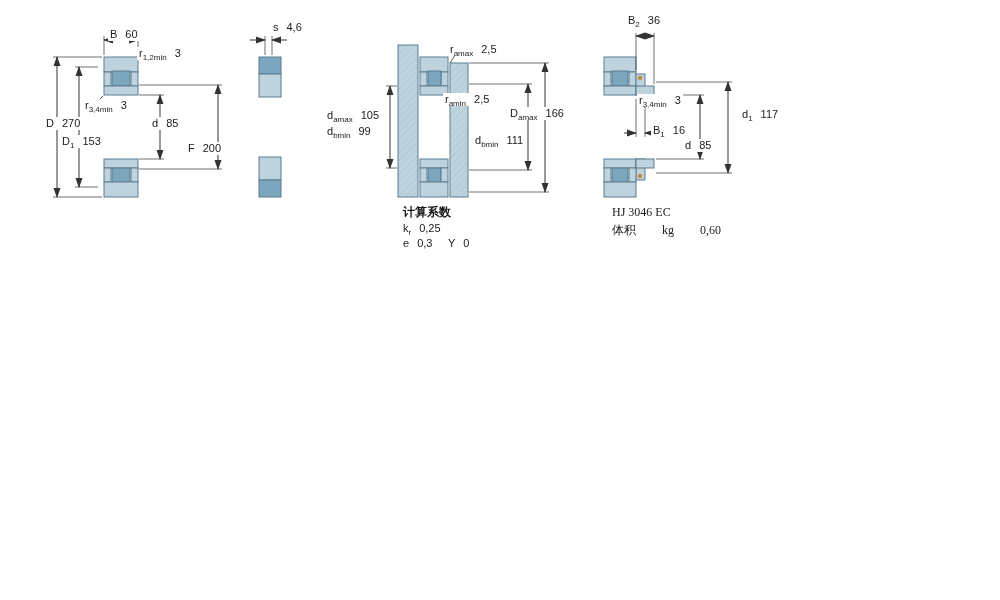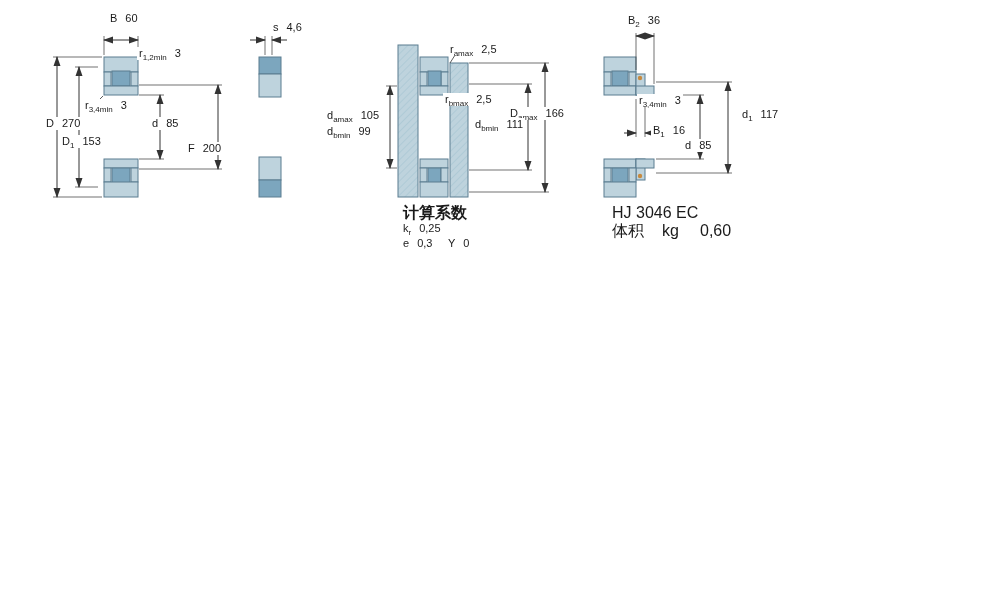--- a/index.html
+++ b/index.html
@@ -13,21 +13,21 @@
   .pat-line{stroke:#a9c6d4;stroke-width:1.4;}
   .dim {stroke:var(--dim-line,#333);stroke-width:1;fill:none;}
   .ext {stroke:var(--dim-line,#333);stroke-width:0.7;fill:none;}
   .ldr {stroke:var(--dim-line,#333);stroke-width:0.8;fill:none;}
   .arrhead{fill:var(--dim-line,#333);}
   .dot {fill:var(--accent-dot,#c68a3f);}
   .dim-label{position:absolute;font-size:11px;color:var(--text,#1a1a1a);
              background:#fff;padding:0 2px;white-space:nowrap;line-height:13px;}
   .dim-label sub{font-size:8px;line-height:0;}
   .dim-label .val{margin-left:8px;}
-  .note{position:absolute;font-size:16px;color:var(--text,#1a1a1a);white-space:nowrap;line-height:13px;}
+  .note{position:absolute;font-size:12px;color:var(--text,#1a1a1a);white-space:nowrap;line-height:13px;font-family:Liberation Serif, serif;}
   .heading{font-weight:bold;}
 </style>
 </head>
 <body>
 
 <div class="page">
 
   <svg class="drawing" width="1000" height="600" viewBox="0 0 1000 600">
     <defs>
       <marker id="arr" viewBox="0 0 10 10" refX="9" refY="5" markerWidth="10" markerHeight="10" orient="auto-start-reverse">
@@ -149,36 +149,36 @@
       <line class="dim" x1="728" y1="82" x2="728" y2="173" marker-start="url(#arr)" marker-end="url(#arr)"></line>
 
       <line class="ext" x1="656" y1="95" x2="704" y2="95"></line>
       <line class="ext" x1="656" y1="159" x2="704" y2="159"></line>
       <line class="dim" x1="700" y1="95" x2="700" y2="159" marker-start="url(#arr)" marker-end="url(#arr)"></line>
 
       <line class="ldr" x1="646" y1="96" x2="652" y2="102"></line>
     </g>
   </svg>
 
-  <span class="dim-label" style="left:108px;top:12px"><span>B</span><sub></sub><span class="val">60</span></span>
+  <span class="dim-label" style="left:108px;top:28px"><span>B</span><sub></sub><span class="val">60</span></span>
   <span class="dim-label" style="left:137px;top:47px"><span>r</span><sub>1,2min</sub><span class="val">3</span></span>
   <span class="dim-label" style="left:83px;top:99px"><span>r</span><sub>3,4min</sub><span class="val">3</span></span>
   <span class="dim-label" style="left:44px;top:117px"><span>D</span><sub></sub><span class="val">270</span></span>
   <span class="dim-label" style="left:60px;top:135px"><span>D</span><sub>1</sub><span class="val">153</span></span>
   <span class="dim-label" style="left:150px;top:117px"><span>d</span><sub></sub><span class="val">85</span></span>
   <span class="dim-label" style="left:186px;top:142px"><span>F</span><sub></sub><span class="val">200</span></span>
 
   <span class="dim-label" style="left:271px;top:21px"><span>s</span><sub></sub><span class="val">4,6</span></span>
 
   <span class="dim-label" style="left:448px;top:43px"><span>r</span><sub>amax</sub><span class="val">2,5</span></span>
-  <span class="dim-label" style="left:443px;top:93px"><span>r</span><sub>bmax</sub><span class="val">2,5</span></span>
+  <span class="dim-label" style="left:443px;top:93px"><span>r</span><sub>amin</sub><span class="val">2,5</span></span>
   <span class="dim-label" style="left:325px;top:109px"><span>d</span><sub>amax</sub><span class="val">105</span></span>
   <span class="dim-label" style="left:325px;top:125px"><span>d</span><sub>bmin</sub><span class="val">99</span></span>
   <span class="dim-label" style="left:508px;top:107px"><span>D</span><sub>amax</sub><span class="val">166</span></span>
-  <span class="dim-label" style="left:473px;top:118px"><span>d</span><sub>bmin</sub><span class="val">111</span></span>
+  <span class="dim-label" style="left:473px;top:134px"><span>d</span><sub>bmin</sub><span class="val">111</span></span>
 
   <span class="note heading" style="left:403px;top:206px">计算系数</span>
   <span class="dim-label" style="left:401px;top:222px;background:transparent"><span>k</span><sub>r</sub><span class="val">0,25</span></span>
   <span class="dim-label" style="left:401px;top:237px;background:transparent"><span>e</span><sub></sub><span class="val">0,3</span></span>
   <span class="dim-label" style="left:446px;top:237px;background:transparent"><span>Y</span><sub></sub><span class="val">0</span></span>
 
   <span class="dim-label" style="left:626px;top:14px"><span>B</span><sub>2</sub><span class="val">36</span></span>
   <span class="dim-label" style="left:637px;top:94px"><span>r</span><sub>3,4min</sub><span class="val">3</span></span>
   <span class="dim-label" style="left:740px;top:108px"><span>d</span><sub>1</sub><span class="val">117</span></span>
   <span class="dim-label" style="left:651px;top:124px"><span>B</span><sub>1</sub><span class="val">16</span></span>

